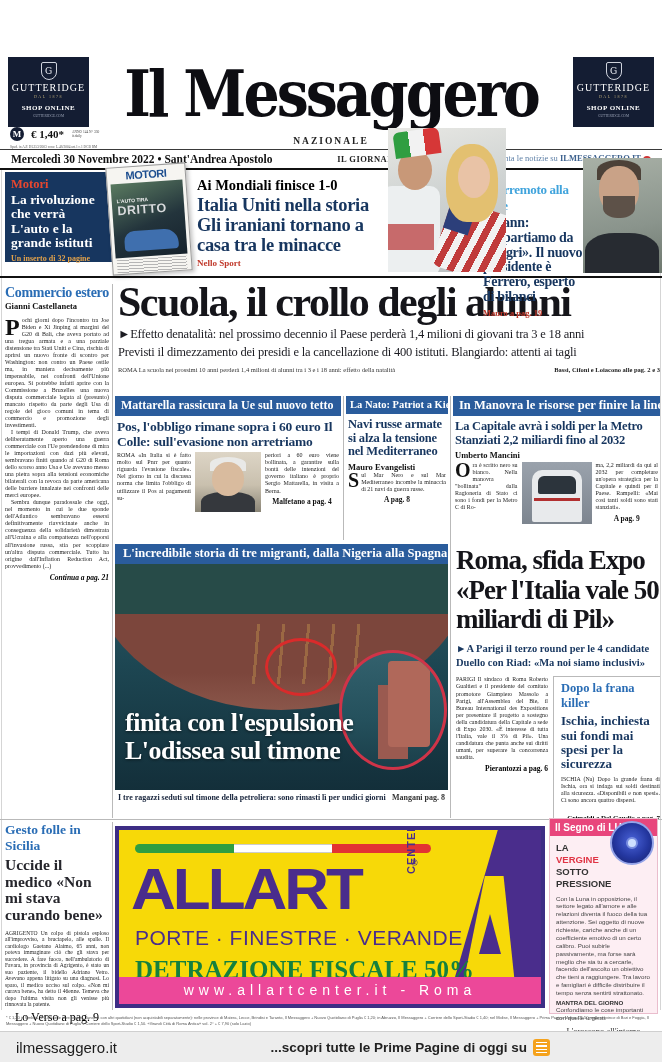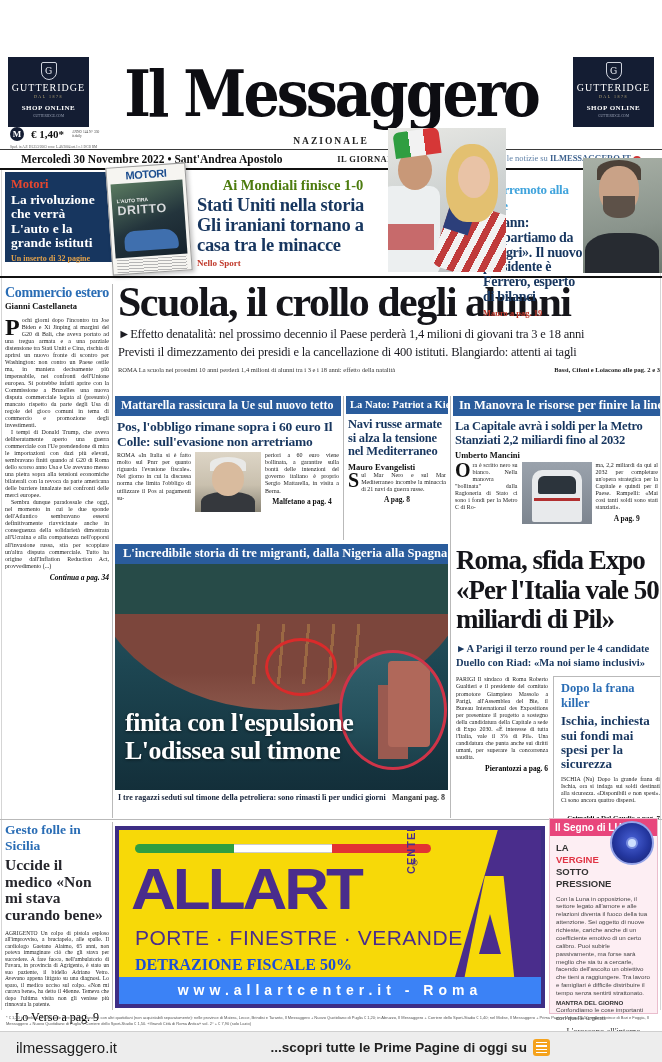--- a/index.html
+++ b/index.html
@@ -28,21 +28,21 @@
   .m-logo { display:inline-block; width:14px; height:14px; border-radius:50%; background:#141d33; color:#fff;
     font-size:9px; font-weight:bold; text-align:center; line-height:14px; vertical-align:middle; }
   .price { display:inline-block; font-weight:bold; font-size:11px; color:#111; vertical-align:middle; margin-left:3px;}
   .price-notes { display:inline-block; vertical-align:middle; margin-left:4px; font-size:3.5px; color:#444; line-height:1.3;}
   .sped { font-size:3.5px; color:#555; margin-top:3px; }
 
   
   .rule-thin { position:absolute; left:0; right:0; border-top:1px solid #3a3a3a; }
   .rule-med  { position:absolute; left:0; right:0; border-top:2px solid #111; }
   .dateline { position:absolute; top:150px; left:0; right:0; height:17px; display:flex;
-    justify-content:space-between; align-items:center; padding:0 21px; }
+    justify-content:space-between; align-items:center; padding:0 11px; }
   .date-left { font-weight:bold; font-size:11.5px; color:#111; }
   .date-center { font-weight:bold; font-size:8.5px; color:#222; letter-spacing:.5px; }
   .date-right { font-size:8.5px; color:#5d7fa6; }
   .date-right b { color:#3f638f; }
   .red-dot { display:inline-block; width:8px; height:8px; border-radius:50%; background:#cf3434; vertical-align:middle; margin-left:2px;}
 
   
   .fans { position:absolute; top:128px; left:388px; width:118px; height:144px; z-index:6; overflow:hidden;
     background:linear-gradient(165deg,#e8e8e4 0%,#cfd3d2 45%,#b9bec0 100%); }
   .fan-hat { position:absolute; top:2px; left:6px; width:46px; height:26px; transform:rotate(-8deg);
@@ -65,21 +65,21 @@
     border:1px solid #9a9a9a; transform:rotate(-4deg); z-index:5; overflow:hidden; box-shadow:2px 2px 4px rgba(0,0,0,.25); }
   .mc-head { color:#1d4e8f; font-weight:bold; font-size:11px; text-align:center; font-family:"Liberation Sans",sans-serif; margin-top:2px; letter-spacing:-.5px;}
   .mc-img { margin:2px 3px; height:74px; background:linear-gradient(160deg,#5a7a60 0%,#23343c 55%,#16222c 100%); position:relative; }
   .mc-l1 { position:absolute; top:14px; left:5px; color:#eee; font-size:5px; font-weight:bold; font-family:"Liberation Sans",sans-serif;}
   .mc-l2 { position:absolute; top:20px; left:5px; color:#d8dadc; font-size:12.5px; font-weight:bold; letter-spacing:.5px; font-family:"Liberation Sans",sans-serif;}
   .mc-car { position:absolute; bottom:6px; left:10px; width:54px; height:20px; border-radius:10px 14px 4px 4px; background:#3f6fae; }
   .mc-lines { margin:2px 4px; height:18px;
     background:repeating-linear-gradient(180deg,#b5b5b5 0 1px,transparent 1px 3px); }
 
   .mondiali { position:absolute; top:177px; left:197px; width:192px; z-index:2;}
-  .mondiali-kicker { color:#4d7c0f; font-weight:bold; font-size:14.5px;text-align:center; }
+  .mondiali-kicker { color:#000000; font-weight:bold; font-size:14.5px; }
   .mondiali-title { color:#17365f; font-weight:bold; font-size:18.5px; line-height:1.07; margin-top:2px; letter-spacing:-.3px;}
   .mondiali-credit { color:#c0392b; font-weight:bold; font-size:9px; margin-top:3px; }
 
   .juve-photo { position:absolute; top:158px; left:583px; width:79px; height:115px; overflow:hidden;
     background:linear-gradient(170deg,#a8b0a6 0%,#8a948c 60%,#6e786f 100%); }
   .juve-head { position:absolute; top:8px; left:16px; width:40px; height:48px; border-radius:46%; background:#c9a287; }
   .juve-hair { position:absolute; top:2px; left:14px; width:44px; height:20px; border-radius:50% 50% 0 0; background:#4c4138; }
   .juve-beard { position:absolute; top:38px; left:20px; width:32px; height:22px; border-radius:0 0 45% 45%; background:#5d5148; }
   .juve-suit { position:absolute; bottom:-4px; left:2px; width:74px; height:44px; border-radius:40% 40% 0 0; background:#272b31; }
   .juve { position:absolute; top:182px; left:483px; width:104px; z-index:2;}
@@ -193,24 +193,24 @@
     border:4px solid #3d2d85; overflow:hidden; font-family:"Liberation Sans",sans-serif; }
   .allart-flag { position:absolute; top:14px; left:16px; width:296px; height:9px; border-radius:5px; display:flex; overflow:hidden;}
   .allart-flag .fg { flex:1; background:#2f9e41; } .allart-flag .fw { flex:1; background:#fff; border-top:1px solid #ccc; border-bottom:1px solid #ccc;}
   .allart-flag .fr { flex:1; background:#e23333; }
   .allart-logo { position:absolute; top:24px; left:12px; color:#4a2d8c; font-weight:bold; font-size:62px;
     letter-spacing:-3px; transform:scaleY(.92); }
   .allart-center { position:absolute; top:44px; left:286px; color:#4a2d8c; font-weight:bold; font-size:11px;
     transform:rotate(-90deg); transform-origin:left top; letter-spacing:1px;}
   .allart-reg { position:absolute; top:28px; left:292px; color:#4a2d8c; font-weight:bold; font-size:9px; }
   .allart-line1 { position:absolute; top:96px; left:16px; color:#4a2d8c; font-size:21px; letter-spacing:.5px; }
-  .allart-line2 { position:absolute; top:126px; left:16px; color:#1d4ed8; font-weight:bold; font-size:16px;
+  .allart-line2 { position:absolute; top:126px; left:16px; color:#15803d; font-weight:bold; font-size:25px;
     font-family:"Liberation Serif",serif; }
-  .allart-bar { position:absolute; bottom:0; left:0; right:0; height:27px; background:#3b82f6; color:#fff;
-    font-weight:bold; font-size:14px; letter-spacing:5px; text-align:center; line-height:27px; }
+  .allart-bar { position:absolute; bottom:0; left:0; right:0; height:27px; background:#ec4899; color:#fff;
+    font-weight:normal; font-size:14px; letter-spacing:5px; text-align:center; line-height:27px; }
   .allart-shape1 { position:absolute; top:0; right:0; width:96px; height:155px; background:#4a2d8c;
     clip-path:polygon(55% 0,100% 0,100% 100%,8% 100%); }
   .allart-shape2 { position:absolute; top:46px; right:26px; width:52px; height:109px; background:#f7d908;
     clip-path:polygon(42% 0,78% 0,100% 100%,0 100%); }
   .allart-shape3 { position:absolute; top:84px; right:40px; width:22px; height:40px; background:#4a2d8c;
     clip-path:polygon(50% 0,100% 100%,0 100%); }
 
   .horoscope { position:absolute; top:818px; left:549px; width:109px; height:196px; background:#fdeef3;
     border:1px solid #eabdcd; font-family:"Liberation Sans",sans-serif; }
   .horo-bar { background:#e8467c; color:#fff; font-weight:bold; font-size:10px; padding:3px 5px; }
@@ -309,21 +309,21 @@
     <div class="mc-img">
       <div class="mc-l1">L'AUTO TIRA</div>
       <div class="mc-l2">DRITTO</div>
       <div class="mc-car"></div>
     </div>
     <div class="mc-lines"></div>
   </div>
 
   <div class="mondiali">
     <div class="mondiali-kicker">Ai Mondiali finisce 1-0</div>
-    <div class="mondiali-title">Stati Uniti nella storia Gli iraniani tornano a casa tra le minacce</div>
+    <div class="mondiali-title">Italia Uniti nella storia Gli iraniani tornano a casa tra le minacce</div>
     <div class="mondiali-credit">Nello Sport</div>
   </div>
 
   <div class="juve-photo">
     <div class="juve-suit"></div>
     <div class="juve-hair"></div>
     <div class="juve-head"></div>
     <div class="juve-beard"></div>
   </div>
   <div class="juve">
@@ -345,21 +345,21 @@
   </div>
 
   <div class="col-left">
     <div class="cl-kicker">Commercio estero</div>
     <div class="cl-byline">Gianni Castellaneta</div>
     <div class="cl-body">
       <p><span class="dropcap">P</span><span>ochi giorni dopo l'incontro tra Joe Biden e Xi Jinping ai margini del G20 di Bali, che aveva portato ad una tregua armata e a una parziale distensione tra Stati Uniti e Cina, rischia di aprirsi un nuovo fronte di scontro per Washington: non contro un Paese ostile ma, in maniera decisamente più impensabile, nei confronti dell'Unione europea. Si potrebbe infatti aprire con la Commissione a Bruxelles una nuova disputa commerciale legata al (presunto) mancato rispetto da parte degli Usa di regole del gioco comuni in tema di commercio e promozione degli investimenti.</span></p>
       <p class="ind">I tempi di Donald Trump, che aveva deliberatamente aperto una guerra commerciale con l'Ue prendendone di mira le importazioni con dazi più elevati, sembravano finiti quando al G20 di Roma dello scorso anno Usa e Ue avevano messo una pietra sopra alla tensioni economiche bilaterali con la revoca da parte americana delle barriere innalzate nei confronti delle merci europee.</p>
       <p class="ind">Sembra dunque paradossale che oggi, nel momento in cui le due sponde dell'Atlantico sembravano essersi definitivamente riavvicinate anche in conseguenza della solidarietà dimostrata all'Ucraina e alla compattezza nell'opporsi all'invasione russa, stia per scoppiare un'altra disputa commerciale. Tutto ha origine dall'Inflation Reduction Act, provvedimento (...)</p>
     </div>
-    <div class="cl-continua">Continua a pag. 34</div>
+    <div class="cl-continua">Continua a pag. 21</div>
   </div>
 
   <div class="vrule" style="left:112px; top:284px; height:534px"></div>
   <div class="vrule" style="left:343px; top:396px; height:144px"></div>
   <div class="vrule" style="left:450px; top:396px; height:422px"></div>
 
   <div class="nbox box-pos">
     <div class="nbox-bar">Mattarella rassicura la Ue sul nuovo tetto</div>
     <div class="nbox-head">Pos, l'obbligo rimane sopra i 60 euro Il Colle: sull'evasione non arretriamo</div>
     <div class="pos-cols">

